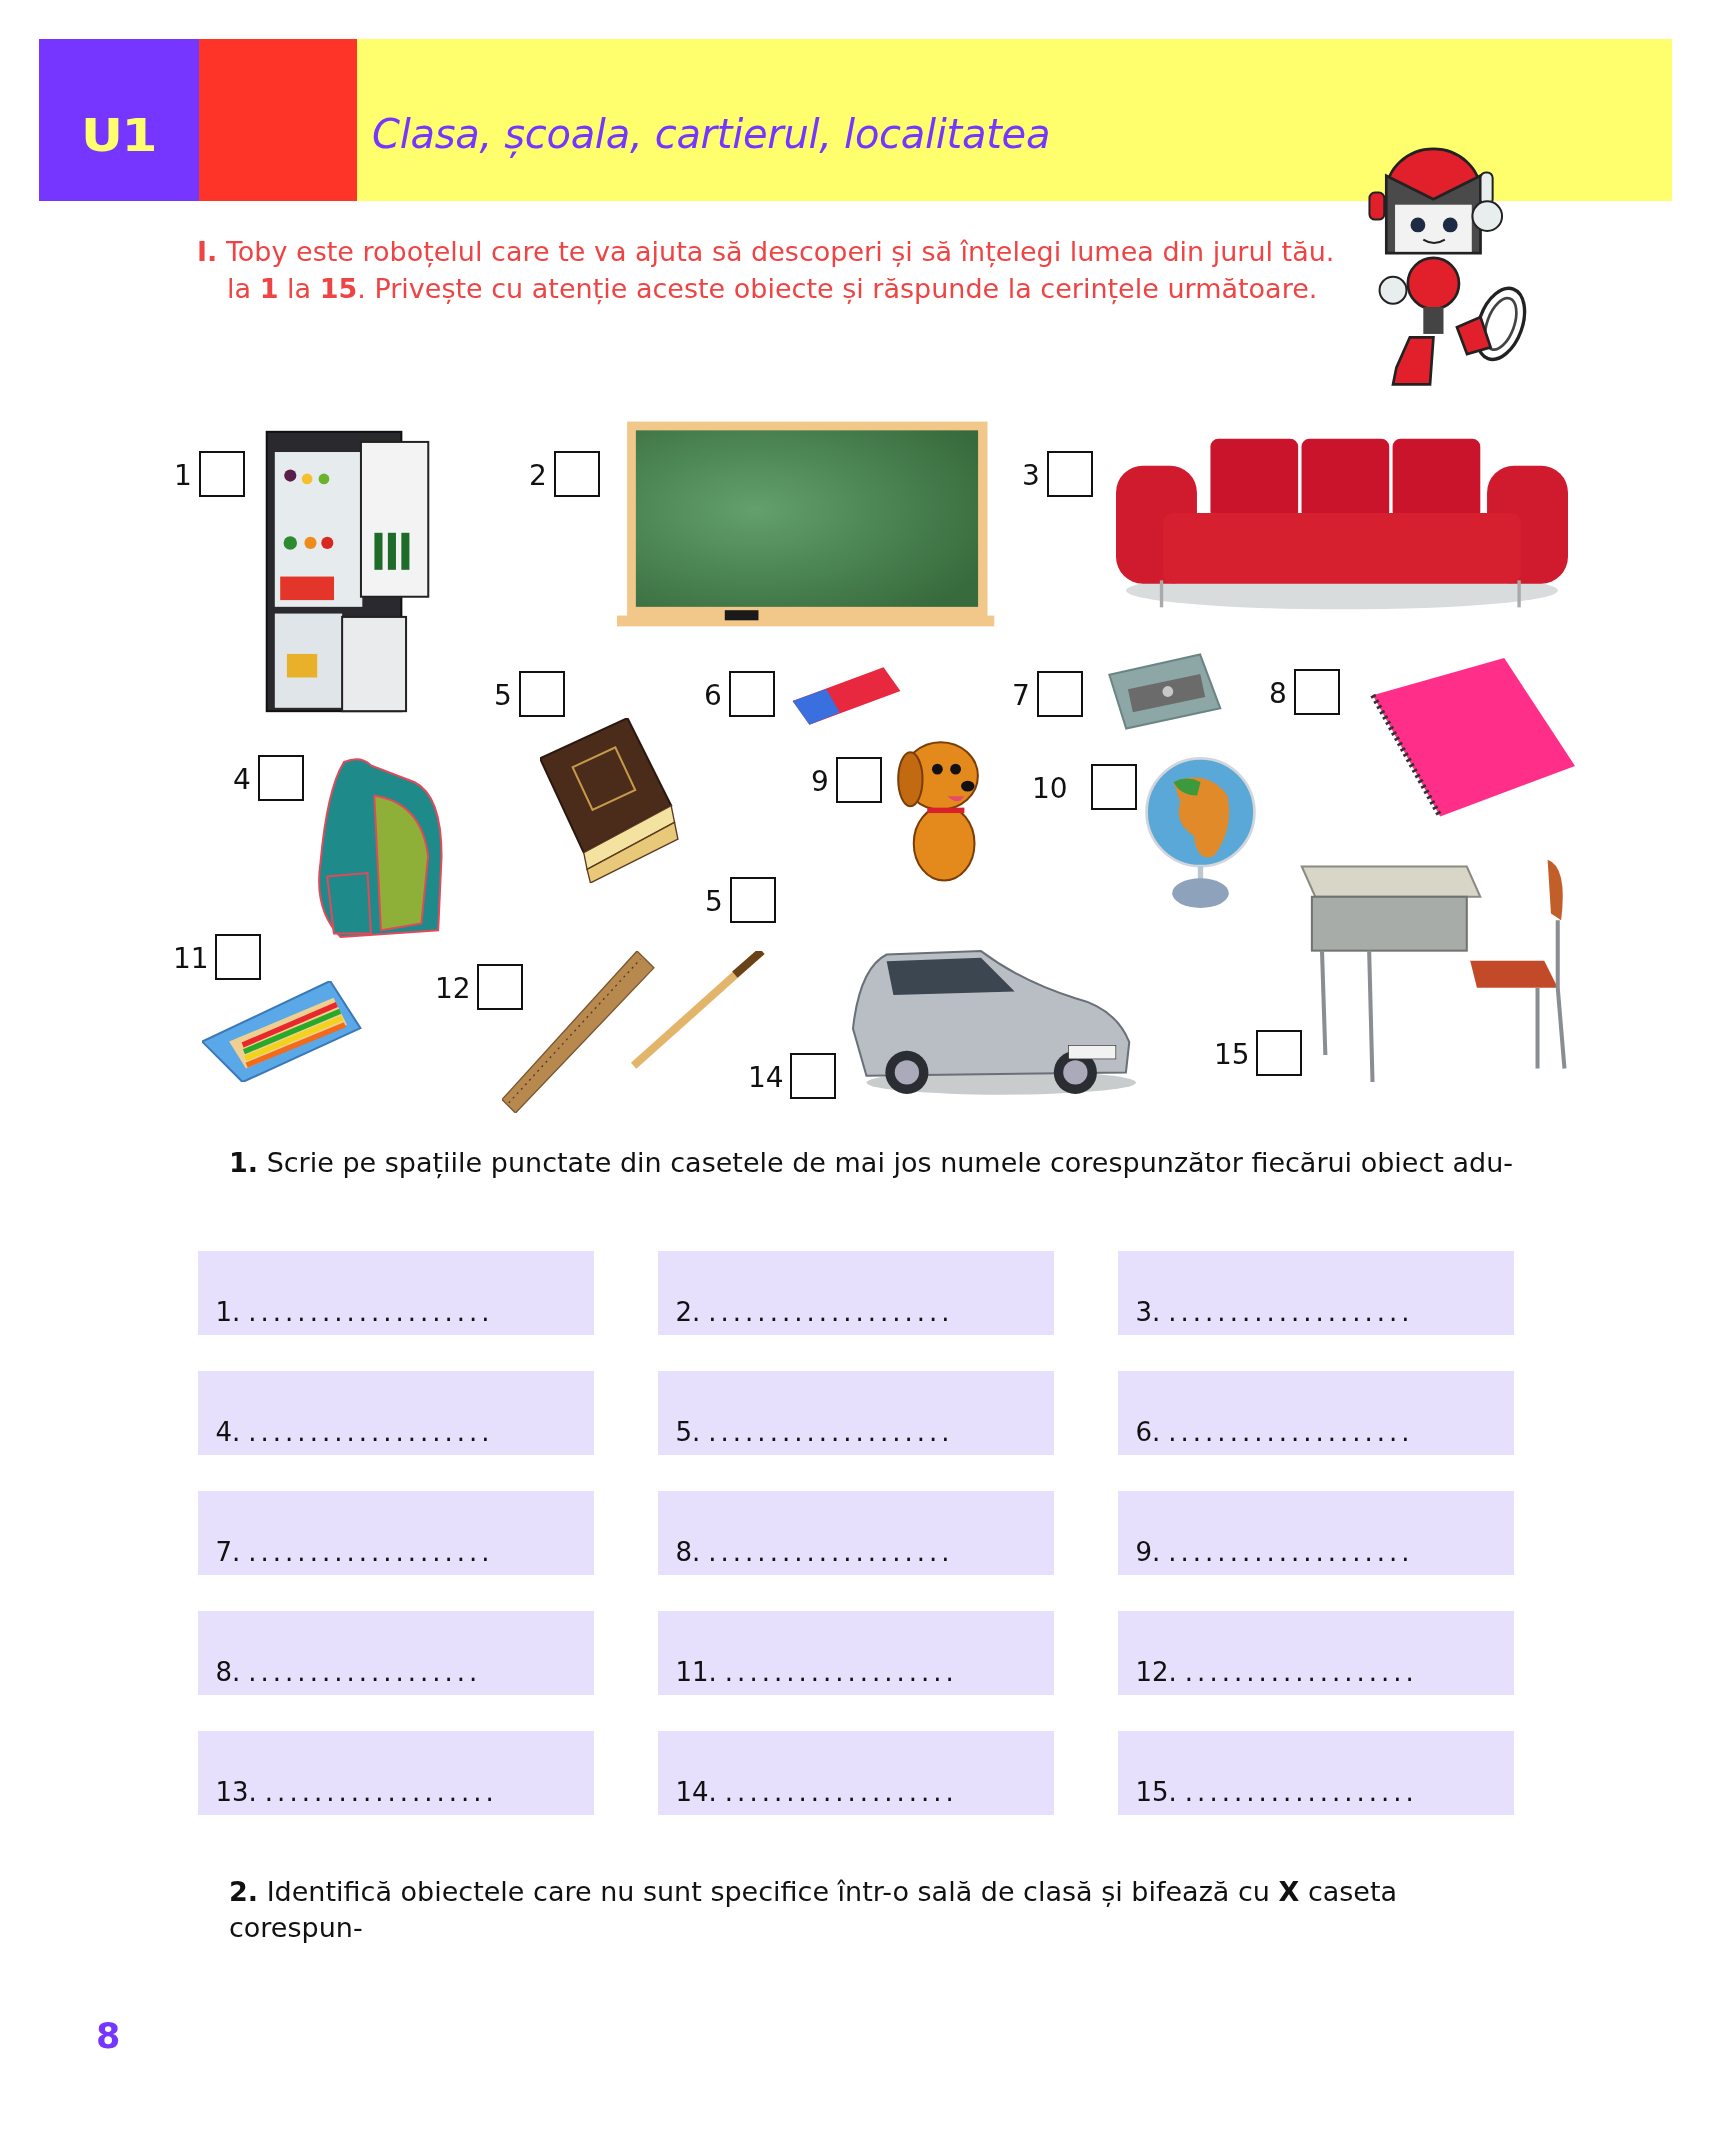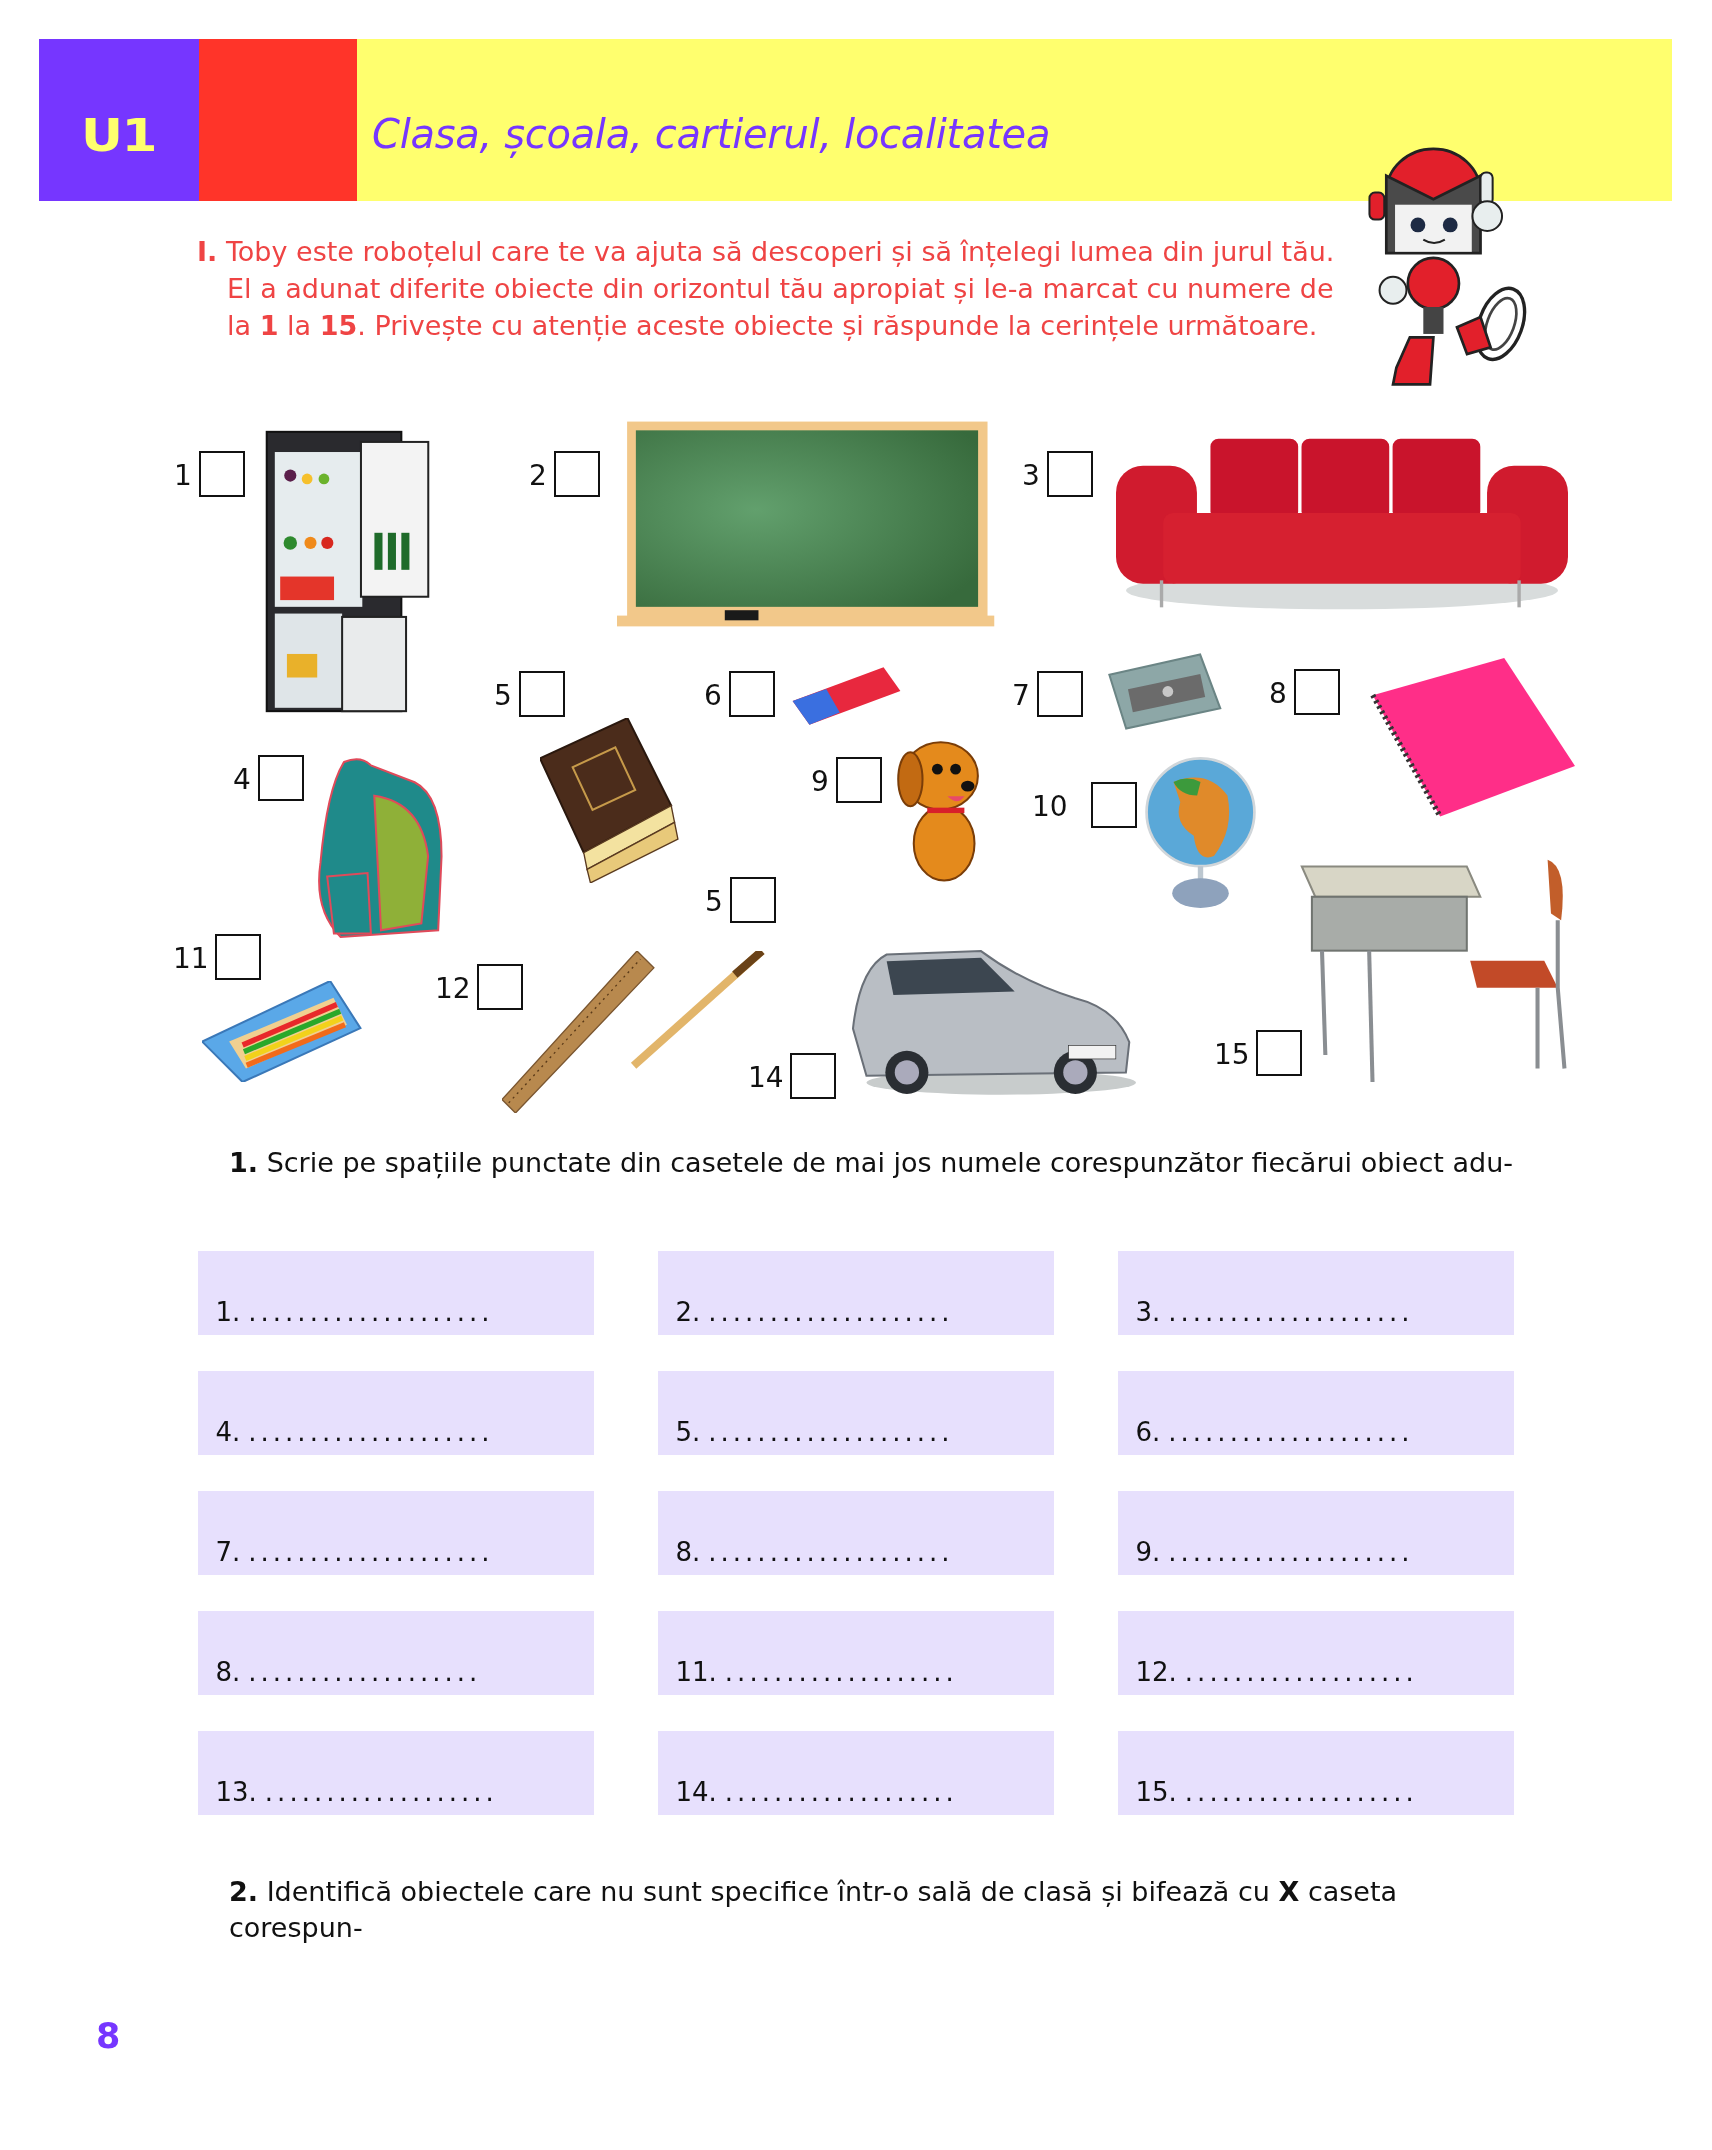--- a/index.html
+++ b/index.html
@@ -63,21 +63,20 @@
   <rect x="100" y="240" width="30" height="40" fill="#444"></rect>
   <path d="M80 285 L115 285 L110 355 L55 355 L60 330 Z" fill="#e2202b" stroke="#222" stroke-width="4"></path>
   <ellipse cx="215" cy="265" rx="32" ry="55" transform="rotate(20 215 265)" fill="#ffffff" stroke="#222" stroke-width="5"></ellipse>
   <ellipse cx="215" cy="265" rx="20" ry="40" transform="rotate(20 215 265)" fill="none" stroke="#444" stroke-width="4"></ellipse>
   <path d="M150 270 L185 255 L200 300 L165 310 Z" fill="#e2202b" stroke="#222" stroke-width="4"></path>
 </svg>
 
 <div class="abs intro">
   <span class="num">I.</span>
   <span>Toby este roboțelul care te va ajuta să descoperi și să înțelegi lumea din jurul tău.</span>
-  <span class="indent">El a adunat diferite obiecte din orizontul tău apropiat și le-a marcat cu numere de</span>
   <span class="indent"><span>la </span><b>1</b><span> la </span><b>15</b><span>. Privește cu atenție aceste obiecte și răspunde la cerințele următoare.</span></span>
 </div>
 
 <svg class="abs" style="left:260px;top:425px;width:175px;height:293px" viewBox="0 0 260 435">
   <rect x="10" y="10" width="200" height="415" fill="#2a2a2e" stroke="#111" stroke-width="3"></rect>
   <rect x="22" y="40" width="130" height="230" fill="#e6ecee"></rect>
   <rect x="22" y="280" width="100" height="140" fill="#dfe5e8"></rect>
   <rect x="150" y="25" width="100" height="230" fill="#f3f3f3" stroke="#222" stroke-width="3"></rect>
   <rect x="122" y="285" width="95" height="140" fill="#e9ebec" stroke="#222" stroke-width="3"></rect>
   <circle cx="45" cy="75" r="9" fill="#5a1e4a"></circle>
@@ -232,21 +231,21 @@
   <div class="cb-box"></div>
 </div>
 <div class="abs" style="left:1269px;top:669px;display:flex;gap:6.7px">
   <span class="cb-label">8</span>
   <div class="cb-box"></div>
 </div>
 <div class="abs" style="left:811px;top:757px;display:flex;gap:6.7px">
   <span class="cb-label">9</span>
   <div class="cb-box"></div>
 </div>
-<div class="abs" style="left:1032px;top:782px;display:flex;gap:23px">
+<div class="abs" style="left:1032px;top:764px;display:flex;gap:23px">
   <span class="cb-label">10</span>
   <div class="cb-box"></div>
 </div>
 <div class="abs" style="left:173px;top:934px;display:flex;gap:6.7px">
   <span class="cb-label">11</span>
   <div class="cb-box"></div>
 </div>
 <div class="abs" style="left:435px;top:964px;display:flex;gap:6.7px">
   <span class="cb-label">12</span>
   <div class="cb-box"></div>

